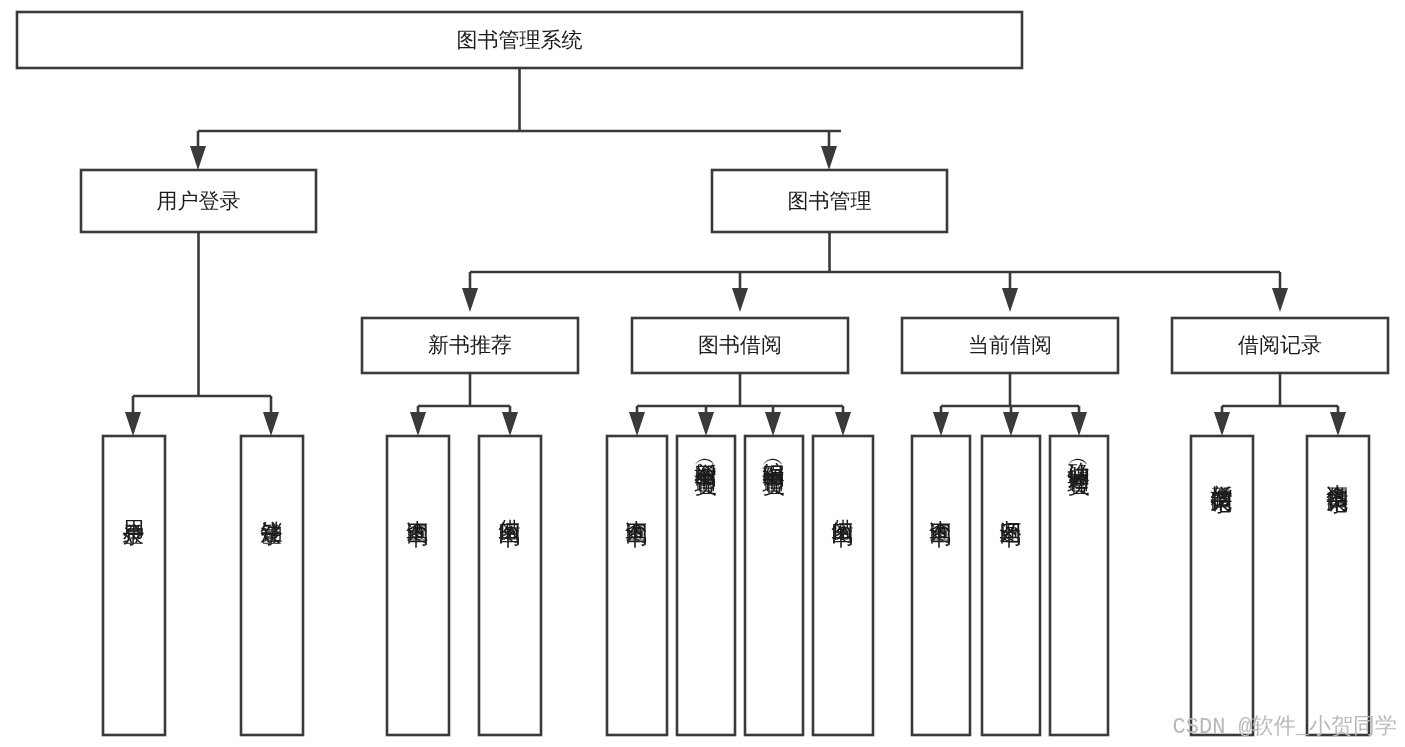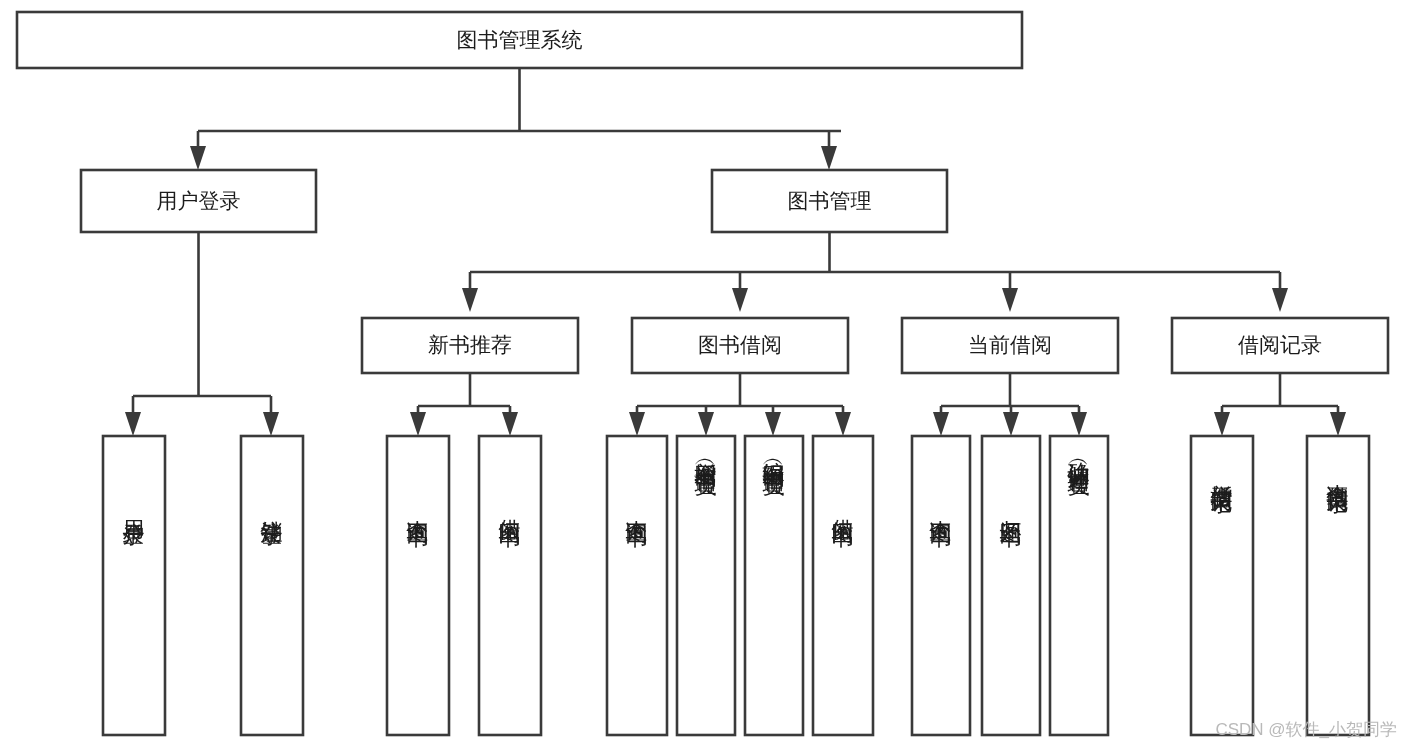--- a/index.html
+++ b/index.html
@@ -69,22 +69,22 @@
     font-size: 22px;
     line-height: 1.32;
     color: #1c1c1c;
     letter-spacing: 2px;
     white-space: nowrap;
   }
   .watermark {
     position: absolute;
     right: 8px;
     bottom: 6px;
-    font-family: Liberation Sans, sans-serif;
-    font-size: 17px;
+    font-family: Liberation Mono, monospace;
+    font-size: 22px;
     color: #b9b9b9;
     white-space: nowrap;
     pointer-events: none;
   }
 </style>
 </head>
 <body>
 
 <div id="diagram-root">
 

